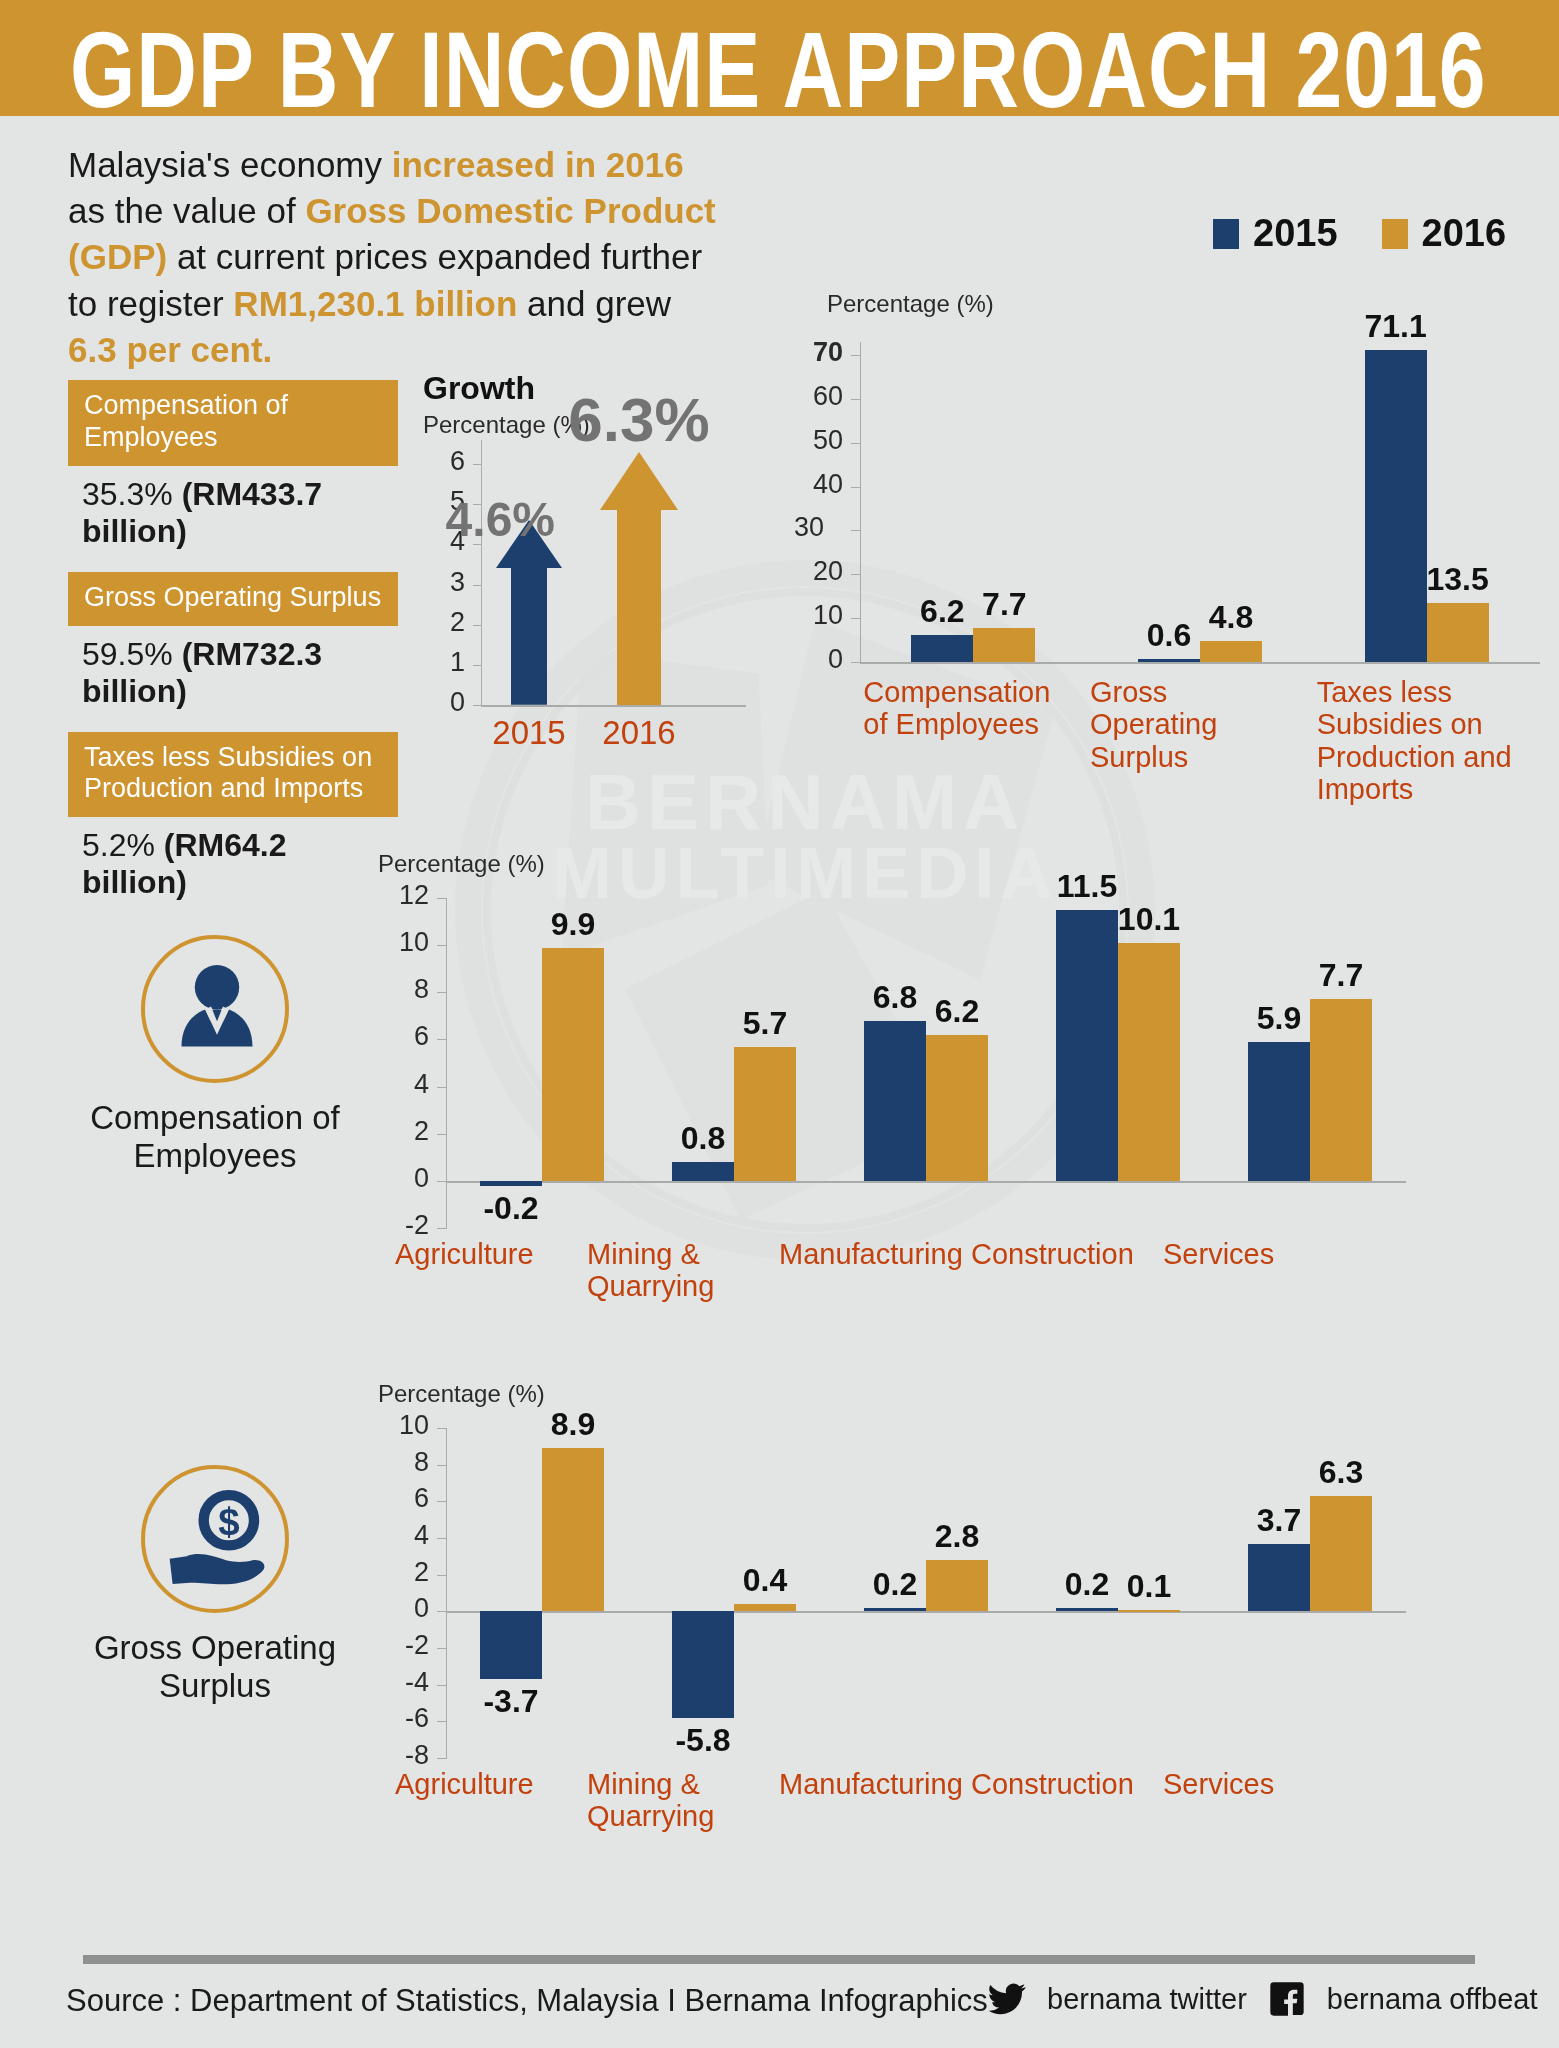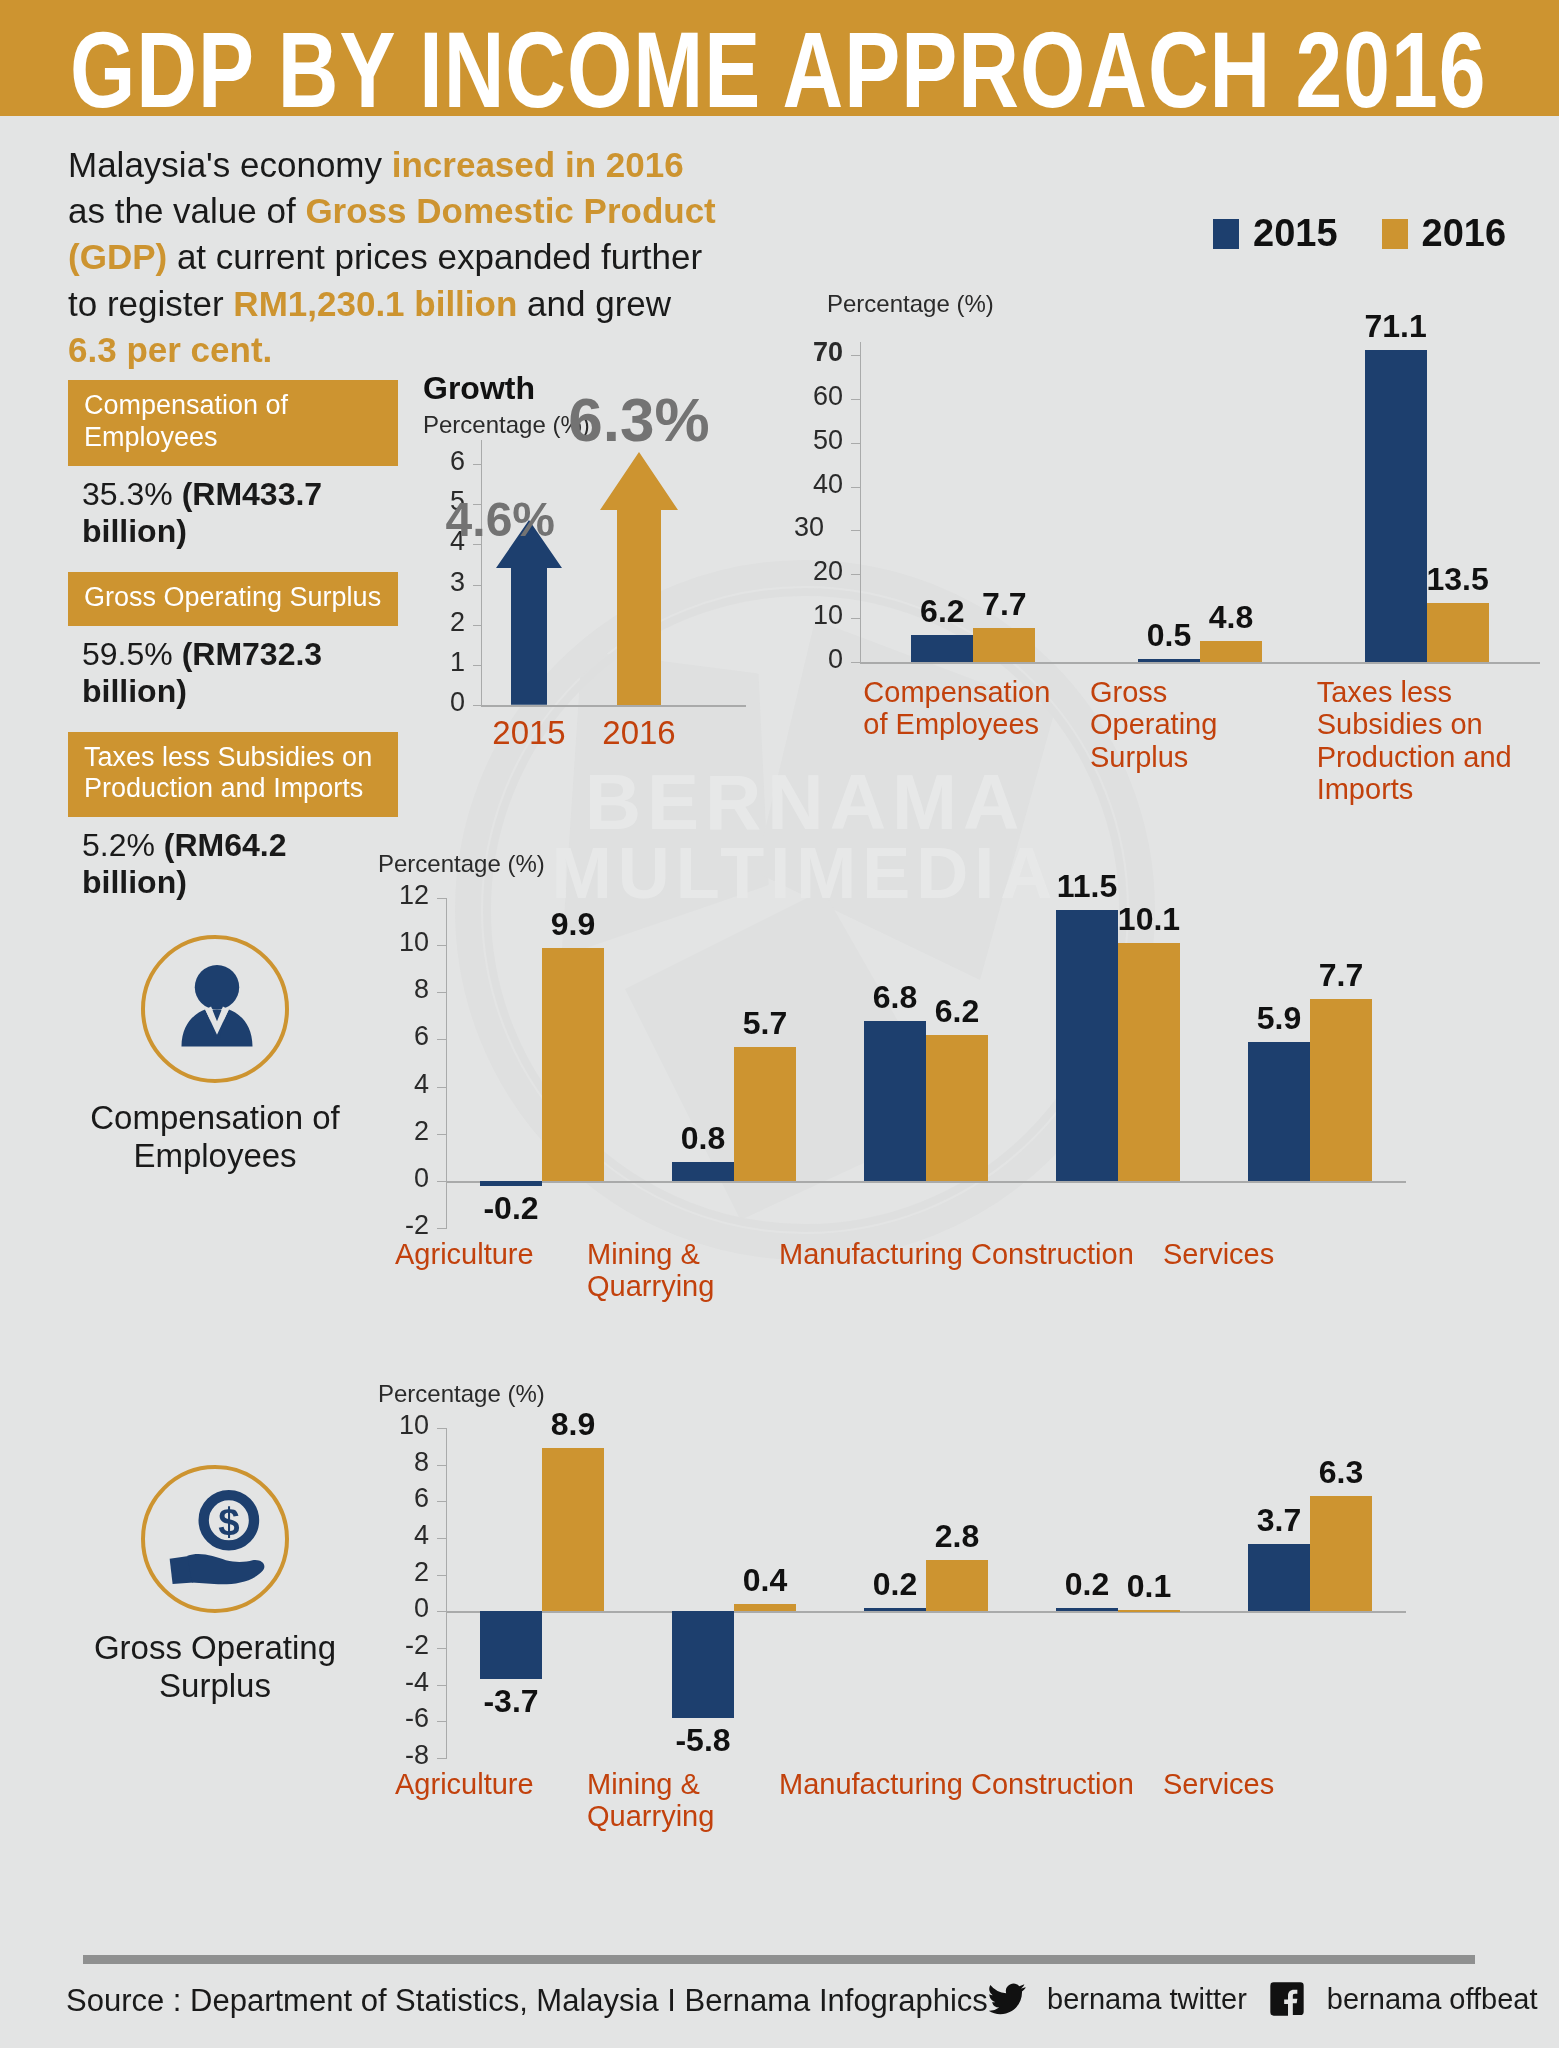--- a/index.html
+++ b/index.html
@@ -186,21 +186,21 @@
       <div class="ylab" style="left: -20px; top: 90.9863px; width: 68px;">60</div>
       <div class="tick" style="left: 56px; top: 65.1507px; width: 10px;"></div>
       <div class="ylab" style="left: -20px; top: 47.1507px; width: 68px; font-weight: bold;">70</div>
       <div class="baseline" style="left: 65px; top: 372px; width: 680px;"></div>
       <div class="bar" style="left: 116.333px; top: 344.822px; width: 62px; height: 27.1781px; background: rgb(29, 63, 110);"></div>
       <div class="dval" style="width: 106px; left: 94.3333px; top: 302.822px;">6.2</div>
       <div class="bar" style="left: 178.333px; top: 338.247px; width: 62px; height: 33.7534px; background: rgb(205, 148, 48);"></div>
       <div class="dval" style="width: 106px; left: 156.333px; top: 296.247px;">7.7</div>
       <div class="xlab" style="left: 68.3333px; top: 386px; width: 200px; text-align: left;">Compensation<br>of Employees</div>
       <div class="bar" style="left: 343px; top: 369.37px; width: 62px; height: 2.63014px; background: rgb(29, 63, 110);"></div>
-      <div class="dval" style="width: 106px; left: 321px; top: 327.37px;">0.5</div>
+      <div class="dval" style="width: 106px; left: 321px; top: 327.37px;">0.6</div>
       <div class="bar" style="left: 405px; top: 350.959px; width: 62px; height: 21.0411px; background: rgb(205, 148, 48);"></div>
       <div class="dval" style="width: 106px; left: 383px; top: 308.959px;">4.8</div>
       <div class="xlab" style="left: 295px; top: 386px; width: 200px; text-align: left;">Gross<br>Operating<br>Surplus</div>
       <div class="bar" style="left: 569.667px; top: 60.3288px; width: 62px; height: 311.671px; background: rgb(29, 63, 110);"></div>
       <div class="dval" style="width: 106px; left: 547.667px; top: 18.3288px;">71.1</div>
       <div class="bar" style="left: 631.667px; top: 312.822px; width: 62px; height: 59.1781px; background: rgb(205, 148, 48);"></div>
       <div class="dval" style="width: 106px; left: 609.667px; top: 270.822px;">13.5</div>
       <div class="xlab" style="left: 521.667px; top: 386px; width: 200px; text-align: left;">Taxes less<br>Subsidies on<br>Production and<br>Imports</div>
     </div>
 

